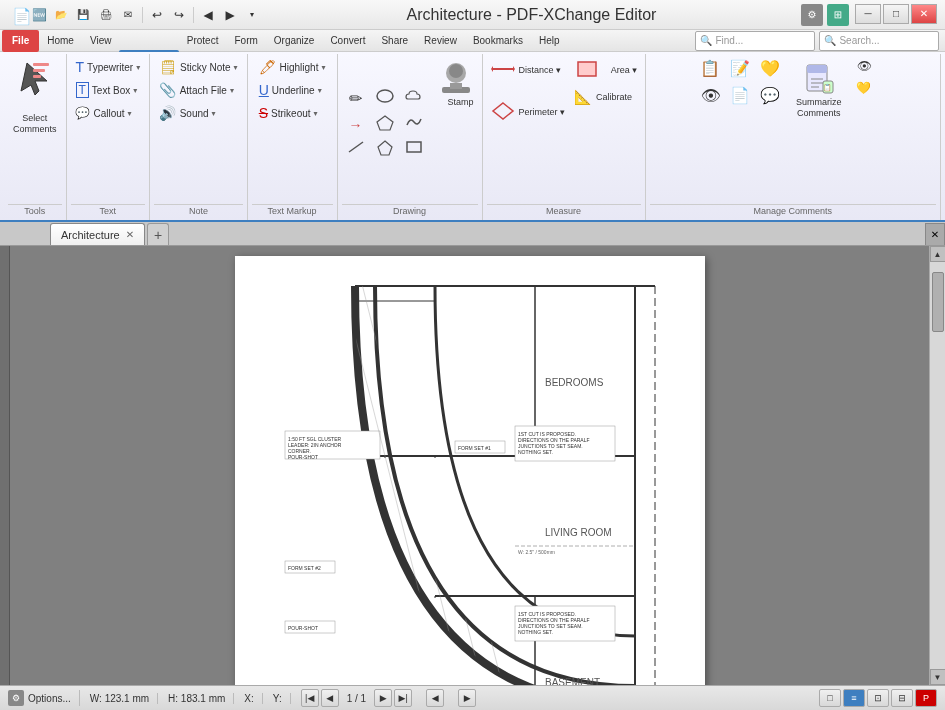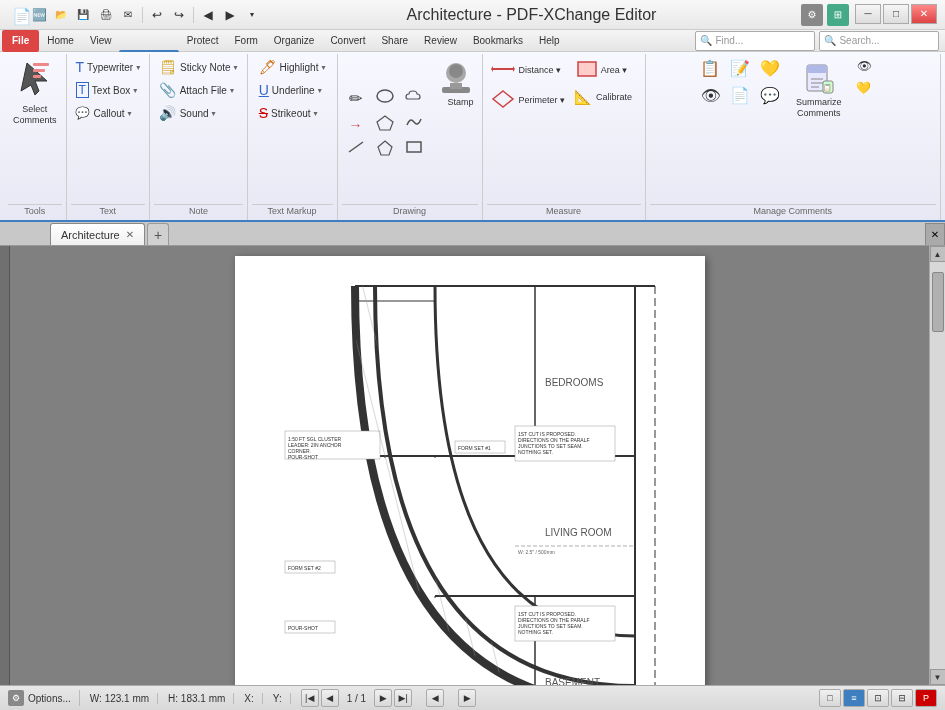--- a/index.html
+++ b/index.html
@@ -294,21 +294,21 @@
       <span>Search...</span>
     </div>
   </div>
 </div>
 
 <div id="ribbon-wrapper">
   <div id="ribbon" style="flex:1; overflow:hidden;">
 
     <div class="ribbon-group" style="min-width:60px;">
       <div class="ribbon-group-content">
-        <div class="ribbon-btn" style="min-width:50px; padding: 4px;">
+        <div class="ribbon-btn" style="min-width:50px; padding: 4px; gap: 9px;">
           <div class="btn-icon" style="font-size:28px; color:#666;">
             <svg width="32" height="36" viewBox="0 0 32 36">
               <path d="M8 2 L2 30 L12 24 L16 34 L20 30 L16 20 L28 20 Z" fill="#555" stroke="#333" stroke-width="1"></path>
               <rect x="14" y="2" width="16" height="3" fill="#e88" rx="1"></rect>
               <rect x="14" y="8" width="12" height="3" fill="#e88" rx="1"></rect>
               <rect x="14" y="14" width="8" height="3" fill="#e88" rx="1"></rect>
             </svg>
           </div>
           <div class="btn-label">Select<br>Comments</div>
         </div>
@@ -456,42 +456,42 @@
             </svg>
           </div>
           <div class="btn-label">Stamp</div>
         </div>
       </div>
       <div class="ribbon-group-label">Drawing</div>
     </div>
 
     <div class="ribbon-group" style="min-width:120px;">
       <div class="ribbon-group-content">
-        <div style="display:flex; flex-direction:column; gap:2px;">
+        <div style="display:flex; flex-direction:column; gap:14px;">
           <div class="ribbon-btn" style="flex-direction:row; min-width:70px; gap:4px;">
             <span>
               <svg width="24" height="20" viewBox="0 0 24 20">
                 <line x1="2" y1="10" x2="22" y2="10" stroke="#c44" stroke-width="2"></line>
                 <polygon points="2,7 2,13 0,10" fill="#c44"></polygon>
                 <polygon points="22,7 22,13 24,10" fill="#c44"></polygon>
               </svg>
             </span>
             <span>Distance ▾</span>
           </div>
           <div class="ribbon-btn" style="flex-direction:row; min-width:70px; gap:4px;">
             <span>
               <svg width="24" height="20" viewBox="0 0 24 20">
                 <polygon points="12,2 22,10 12,18 2,10" fill="none" stroke="#c44" stroke-width="1.5"></polygon>
               </svg>
             </span>
             <span>Perimeter ▾</span>
           </div>
         </div>
         <div style="display:flex; flex-direction:column; gap:2px;">
-          <div class="ribbon-btn" style="flex-direction:row; min-width:70px; gap:2px;">
+          <div class="ribbon-btn" style="flex-direction:row; min-width:70px; gap:12px;">
             <span>
               <svg width="24" height="20" viewBox="0 0 24 20">
                 <rect x="3" y="3" width="18" height="14" fill="#ffcccc" stroke="#c44" stroke-width="1.5"></rect>
               </svg>
             </span>
             <span>Area ▾</span>
           </div>
           <div class="ribbon-btn" style="flex-direction:row; min-width:70px; gap:4px;">
             <span style="font-size:14px;">📐</span>
             <span>Calibrate</span>

